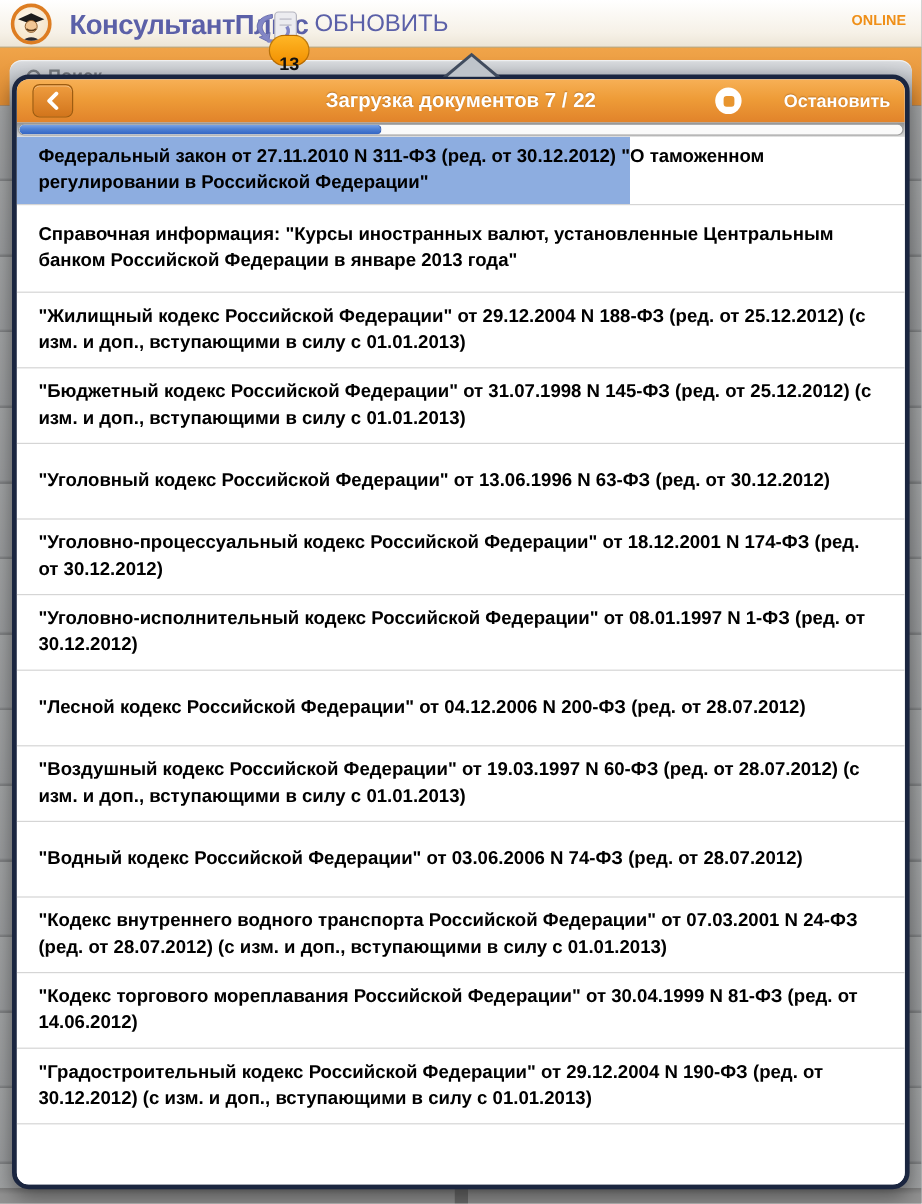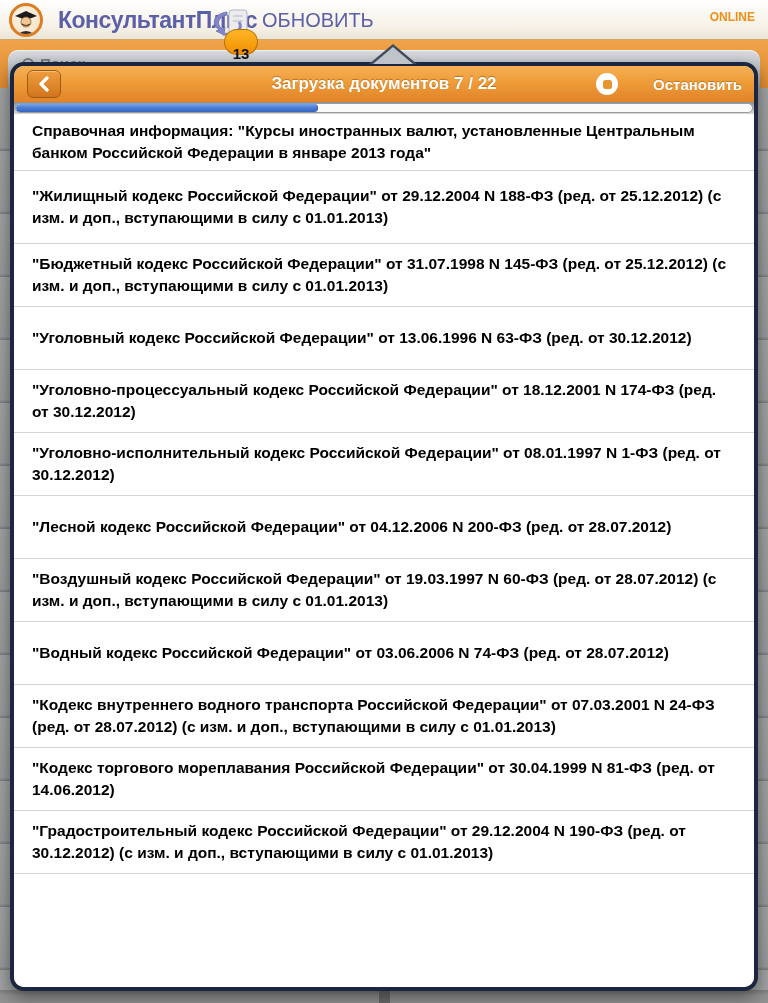--- a/index.html
+++ b/index.html
@@ -182,20 +182,24 @@
       <span class="stop-label">Остановить</span>
     </div>
   </div>
   <div class="progress-strip">
     <div class="progress-track">
       <div class="progress-fill" style="width: 41%;"></div>
     </div>
   </div>
   <div class="doc-list">
       <div class="doc-row">
+        <div class="row-fill" style="width: 69%;"></div>
+        <span class="doc-text">Федеральный закон от 27.11.2010 N 311-ФЗ (ред. от 30.12.2012) "О таможенном регулировании в Российской Федерации"</span>
+      </div>
+      <div class="doc-row">
         <span class="doc-text">Справочная информация: "Курсы иностранных валют, установленные Центральным банком Российской Федерации в январе 2013 года"</span>
       </div>
       <div class="doc-row">
         <span class="doc-text">"Жилищный кодекс Российской Федерации" от 29.12.2004 N 188-ФЗ (ред. от 25.12.2012) (с изм. и доп., вступающими в силу с 01.01.2013)</span>
       </div>
       <div class="doc-row">
         <span class="doc-text">"Бюджетный кодекс Российской Федерации" от 31.07.1998 N 145-ФЗ (ред. от 25.12.2012) (с изм. и доп., вступающими в силу с 01.01.2013)</span>
       </div>
       <div class="doc-row">
         <span class="doc-text">"Уголовный кодекс Российской Федерации" от 13.06.1996 N 63-ФЗ (ред. от 30.12.2012)</span>

